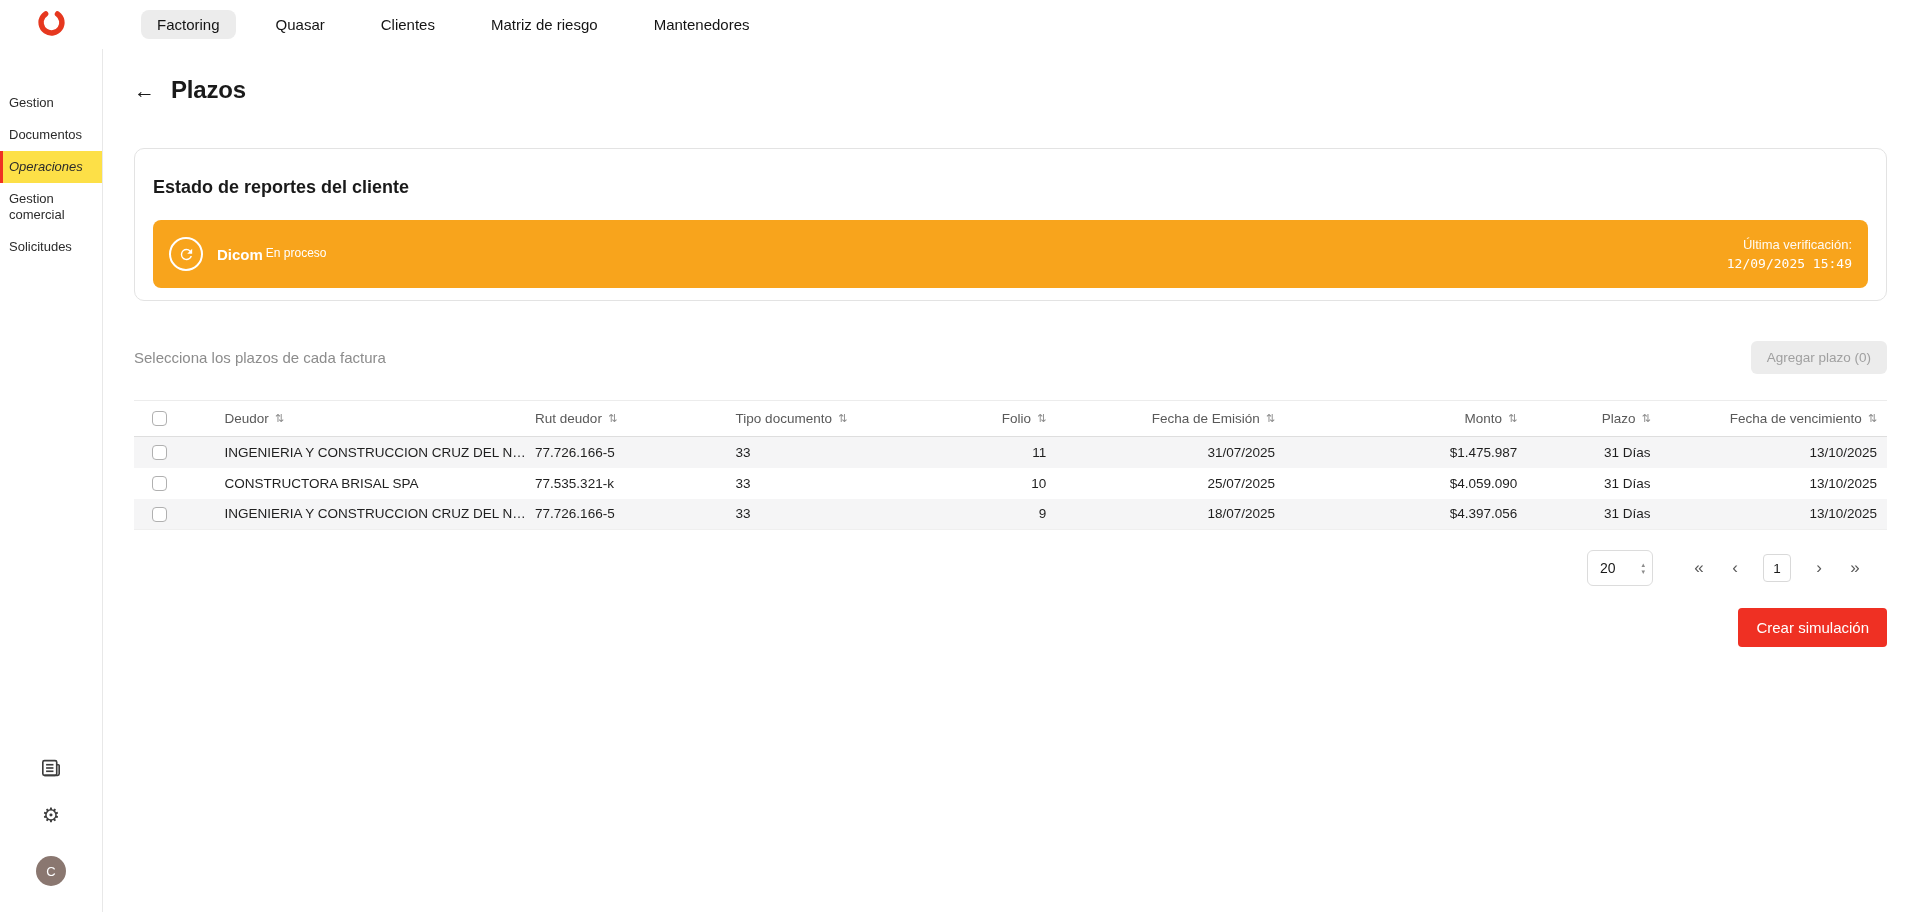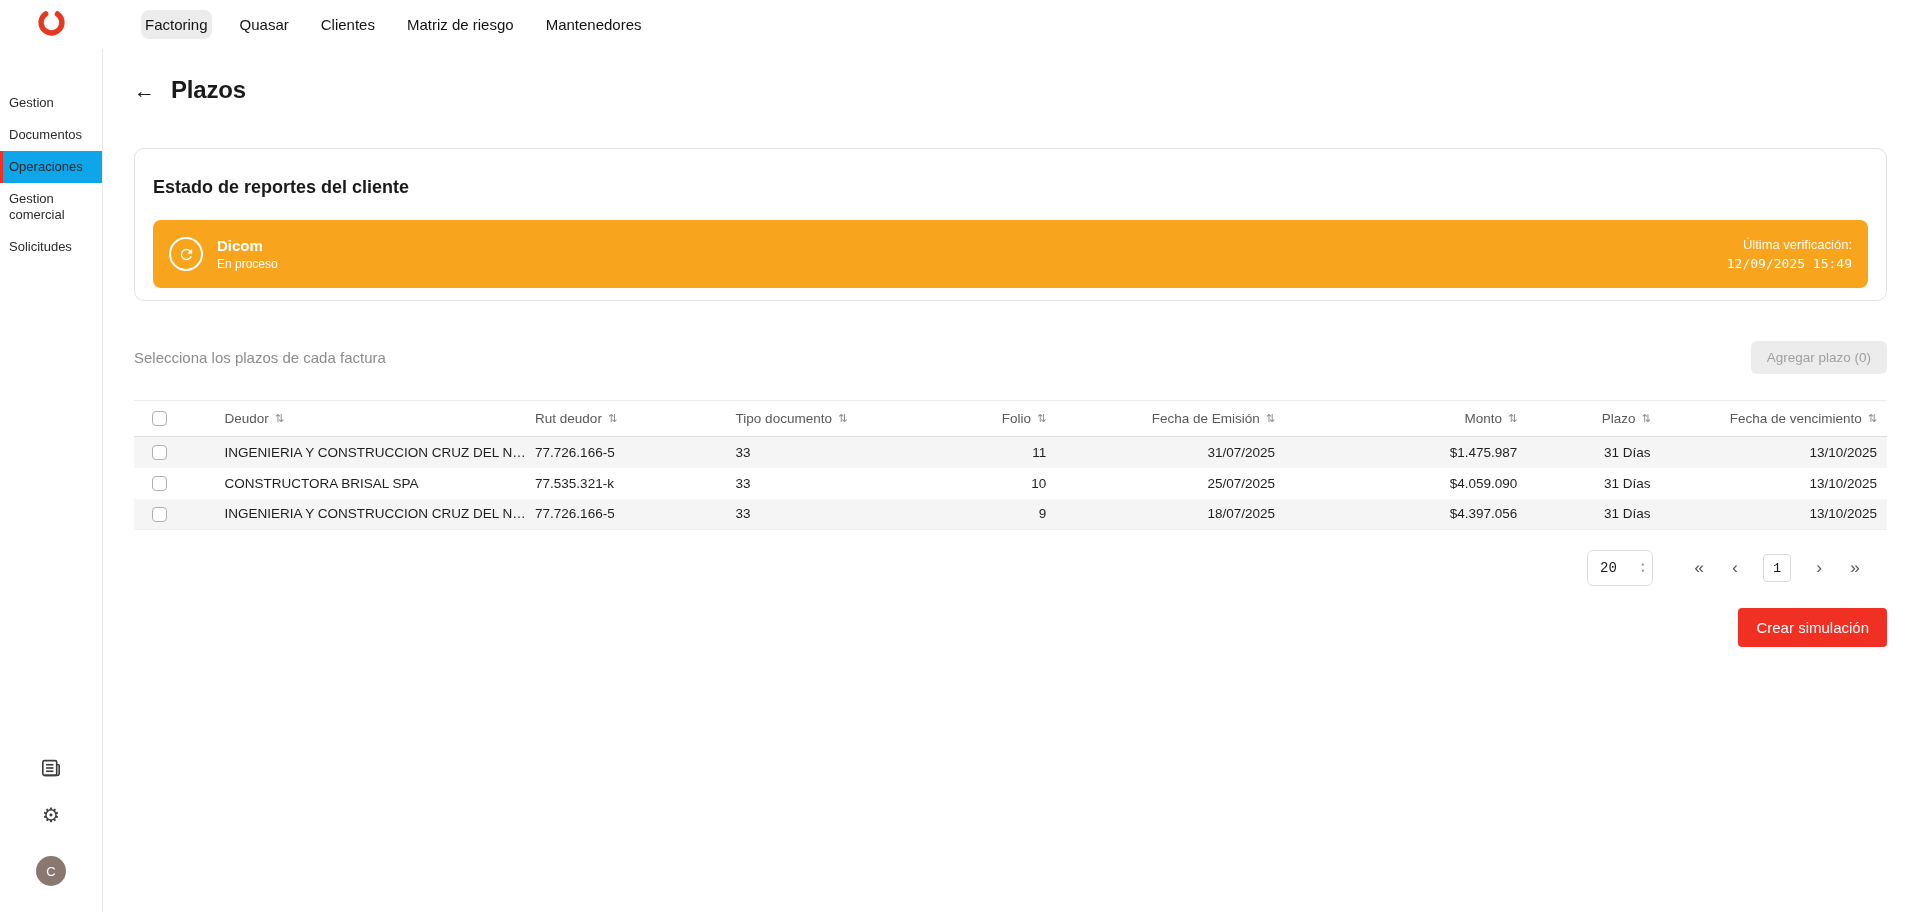--- a/index.html
+++ b/index.html
@@ -8,44 +8,44 @@
     font-family: "Liberation Sans", "DejaVu Sans", sans-serif;
     color:#1a1a1a;
     width:1918px; height:912px;
   }
   .app { width:1918px; height:912px; overflow:hidden; display:flex; flex-direction:column; background:#fff; }
 
   
   .topbar { height:49px; flex:0 0 49px; display:flex; align-items:center; background:#fff; }
   .logo-wrap { width:103px; display:flex; justify-content:center; align-items:center; }
   .topnav { display:flex; align-items:center; gap:24px; margin-left:38px; }
-  .nav-item { font-size:15px; color:#141414; text-decoration:none; cursor:pointer; padding:6px 4px; border-radius:8px; white-space:nowrap; }
+  .nav-item { font-size:15px; color:#141414; text-decoration:none; cursor:pointer; padding:6px 16px; border-radius:8px; white-space:nowrap; }
   .nav-item.active { background:#ececec; }
 
   
   .body-row { flex:1; display:flex; min-height:0; }
   .sidebar { width:103px; flex:0 0 103px; border-right:1px solid #e8e8e8; display:flex; flex-direction:column; padding-top:38px; }
   .side-item { font-size:13px; line-height:16px; color:#2b2b2b; padding:8px 6px 8px 6px; border-left:3px solid transparent; cursor:pointer; }
-  .side-item.active { border-left-color:#EF3023; background:#0ea5e9; }
+  .side-item.active { border-left-color:#EF3023; background:#fde047;font-style:italic; }
   .side-bottom { margin-top:auto; display:flex; flex-direction:column; align-items:center; gap:20px; padding-bottom:26px; }
   .icon-btn { background:none; border:none; cursor:pointer; display:flex; align-items:center; justify-content:center; width:26px; height:26px; }
   .gear-glyph { font-size:20px; color:#3d3d3d; line-height:1; }
   .avatar { width:30px; height:30px; border-radius:50%; background:#8a7770; color:#fff; font-size:13px; display:flex; align-items:center; justify-content:center; cursor:pointer; margin-top:8px; }
 
   
   .main { flex:1; padding:27px 31px 0 31px; min-width:0; }
   .page-header { display:flex; align-items:center; gap:16px; margin-bottom:44px; }
   .back-btn { background:none; border:none; font-size:21px; color:#1a1a1a; cursor:pointer; line-height:1; }
   .page-title { font-size:24px; font-weight:700; letter-spacing:-0.2px; }
 
   .report-card { border:1px solid #e3e3e3; border-radius:10px; padding:28px 18px 12px 18px; }
   .card-heading { font-size:18px; font-weight:700; margin-bottom:22px; }
   .banner { background:#F8A41C; border-radius:8px; height:68px; display:flex; align-items:center; padding:0 16px; color:#fff; }
   .sync-circle { width:34px; height:34px; border:2px solid #fff; border-radius:50%; display:flex; align-items:center; justify-content:center; margin-right:14px; flex:0 0 34px; }
-  .banner-main { display:flex; flex-direction:column; gap:3px; }
+  .banner-main { display:flex; gap:3px; }
   .banner-title { font-size:15px; font-weight:700; }
   .banner-status { font-size:12px; }
   .banner-right { margin-left:auto; text-align:right; }
   .verif-label { font-size:13px; color:rgba(255,255,255,0.95); }
   .verif-value { font-family:"DejaVu Sans Mono", monospace; font-size:13px; margin-top:4px; }
 
   .hint-row { display:flex; justify-content:space-between; align-items:center; margin-top:40px; }
   .hint-text { color:#8c8c8c; font-size:15px; }
   .btn-disabled { background:#ececec; color:#a0a0a0; border:none; border-radius:6px; padding:9px 16px; font-size:13.5px; cursor:default; font-family:inherit; }
 
@@ -56,21 +56,21 @@
   tbody tr:nth-child(odd) { background:#f5f5f6; }
   tbody tr:last-child td { border-bottom:1px solid #efefef; }
   .c-check { padding-left:18px; }
   th.num, td.num { text-align:right; }
   td.c-venc, th.c-venc .th-inner { padding-right:10px; }
   .th-inner { display:inline-flex; align-items:center; gap:6px; cursor:pointer; }
   .sort { font-size:11px; color:#8c8c8c; }
   .checkbox { width:15px; height:15px; border:1.5px solid #b0b0b0; border-radius:4px; display:inline-block; background:#fff; cursor:pointer; vertical-align:middle; }
 
   
-  .pagination { margin-top:20px; display:flex; justify-content:flex-end; align-items:center; padding-right:14px;font-family:Liberation Mono, monospace; }
+  .pagination { margin-top:20px; display:flex; justify-content:flex-end; align-items:center; padding-right:14px; }
   .page-size { width:66px; height:36px; border:1px solid #dcdcdc; border-radius:6px; display:flex; align-items:center; justify-content:space-between; padding:0 7px 0 12px; margin-right:28px; font-size:14px; cursor:pointer; background:#fff; }
   .stepper { display:flex; flex-direction:column; font-size:7px; color:#8c8c8c; line-height:7px; }
   .pg-btn { width:36px; background:none; border:none; font-size:17px; color:#595959; cursor:pointer; font-family:inherit; }
   .pg-current { width:28px; height:28px; border:1px solid #d9d9d9; border-radius:4px; display:flex; align-items:center; justify-content:center; font-size:13.5px; margin:0 10px; cursor:pointer; }
 
   .actions-row { display:flex; justify-content:flex-end; margin-top:22px; }
   .btn-primary { background:#EF3023; color:#fff; border:none; border-radius:4px; padding:11px 18px; font-size:15px; cursor:pointer; font-family:inherit; }
 </style>
 </head>
 <body>

